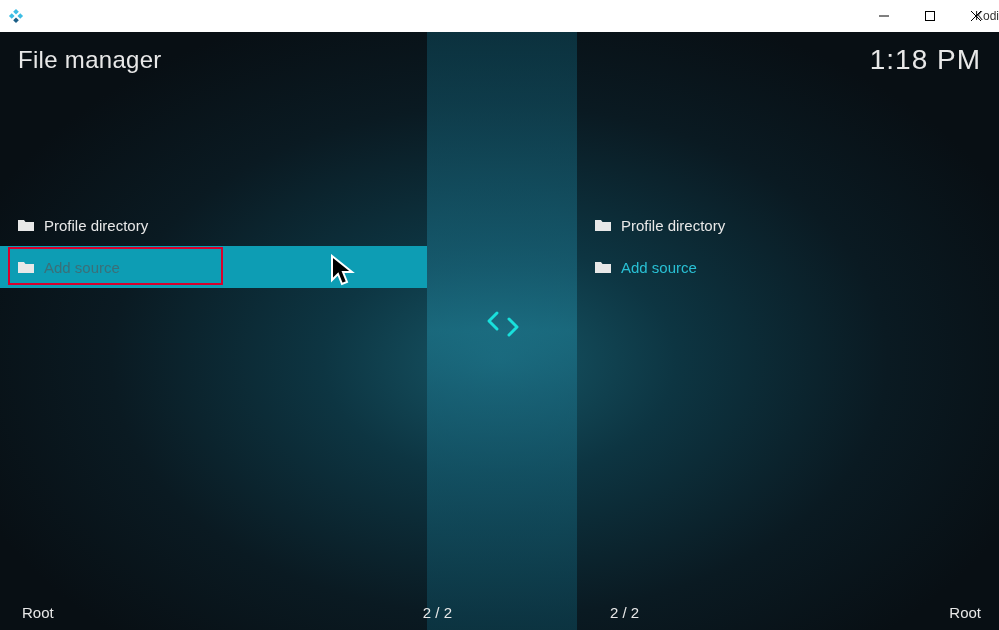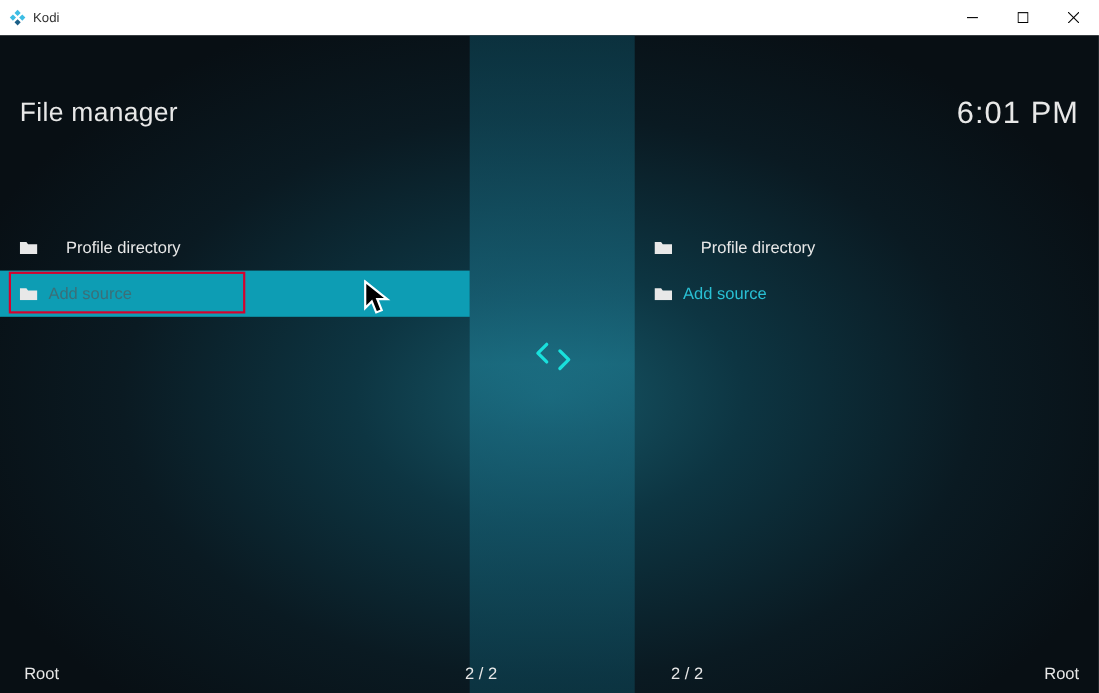--- a/index.html
+++ b/index.html
@@ -11,20 +11,21 @@
       overflow: hidden;
       position: relative;
     }
     .titlebar {
       height: 32px;
       background: #fff;
       display: flex;
       align-items: center;
       padding-left: 8px;
       position: relative;
+      justify-content: space-between;
     }
     .titlebar .app-icon {
       width: 16px;
       height: 16px;
       margin-right: 6px;
       display: inline-flex;
       align-items: center;
       justify-content: center;
     }
     .titlebar .title {
@@ -69,21 +70,20 @@
     .header-bar {
       position: absolute;
       top: 0;
       left: 0;
       right: 0;
       height: 56px;
       display: flex;
       align-items: center;
       justify-content: space-between;
       padding: 0 18px;
-      margin-top: 43px;
     }
     .screen-title {
       font-size: 24px;
       font-weight: 300;
       color: #e8e8e8;
       letter-spacing: 0.3px;
     }
     .clock {
       font-size: 28px;
       font-weight: 300;
@@ -106,21 +106,21 @@
       align-items: center;
       padding-left: 18px;
       font-size: 15px;
     }
     .list-item .folder-icon {
       width: 16px;
       height: 12px;
       margin-right: 10px;
       display: inline-flex;
     }
-    .list-item.normal { color: #e8e8e8; gap: 16px; }
+    .list-item.normal { color: #e8e8e8; }
     .list-item.accent { color: #29c0d4; }
     .list-item.selected {
       background: #0d9db4;
       position: relative;
     }
     .list-item.selected .item-label { color: #3b6f78; }
     .highlight-box {
       position: absolute;
       left: 8px;
       top: 1px;
@@ -192,21 +192,21 @@
         </svg>
     </div>
   </div>
 </div>
 
 <div class="app-body">
   <div class="center-band"></div>
 
   <div class="header-bar">
     <div class="screen-title">File manager</div>
-    <div class="clock">6:01 PM</div>
+    <div class="clock">1:18 PM</div>
   </div>
 
   <div class="pane pane-left">
     <div class="list">
       <div class="list-item normal">
         <span class="folder-icon">
           <svg width="16" height="12" viewBox="0 0 16 12">
               <path d="M0 1 L6 1 L7.5 3 L16 3 L16 12 L0 12 Z" fill="#e8e8e8"></path>
             </svg>
         </span>

